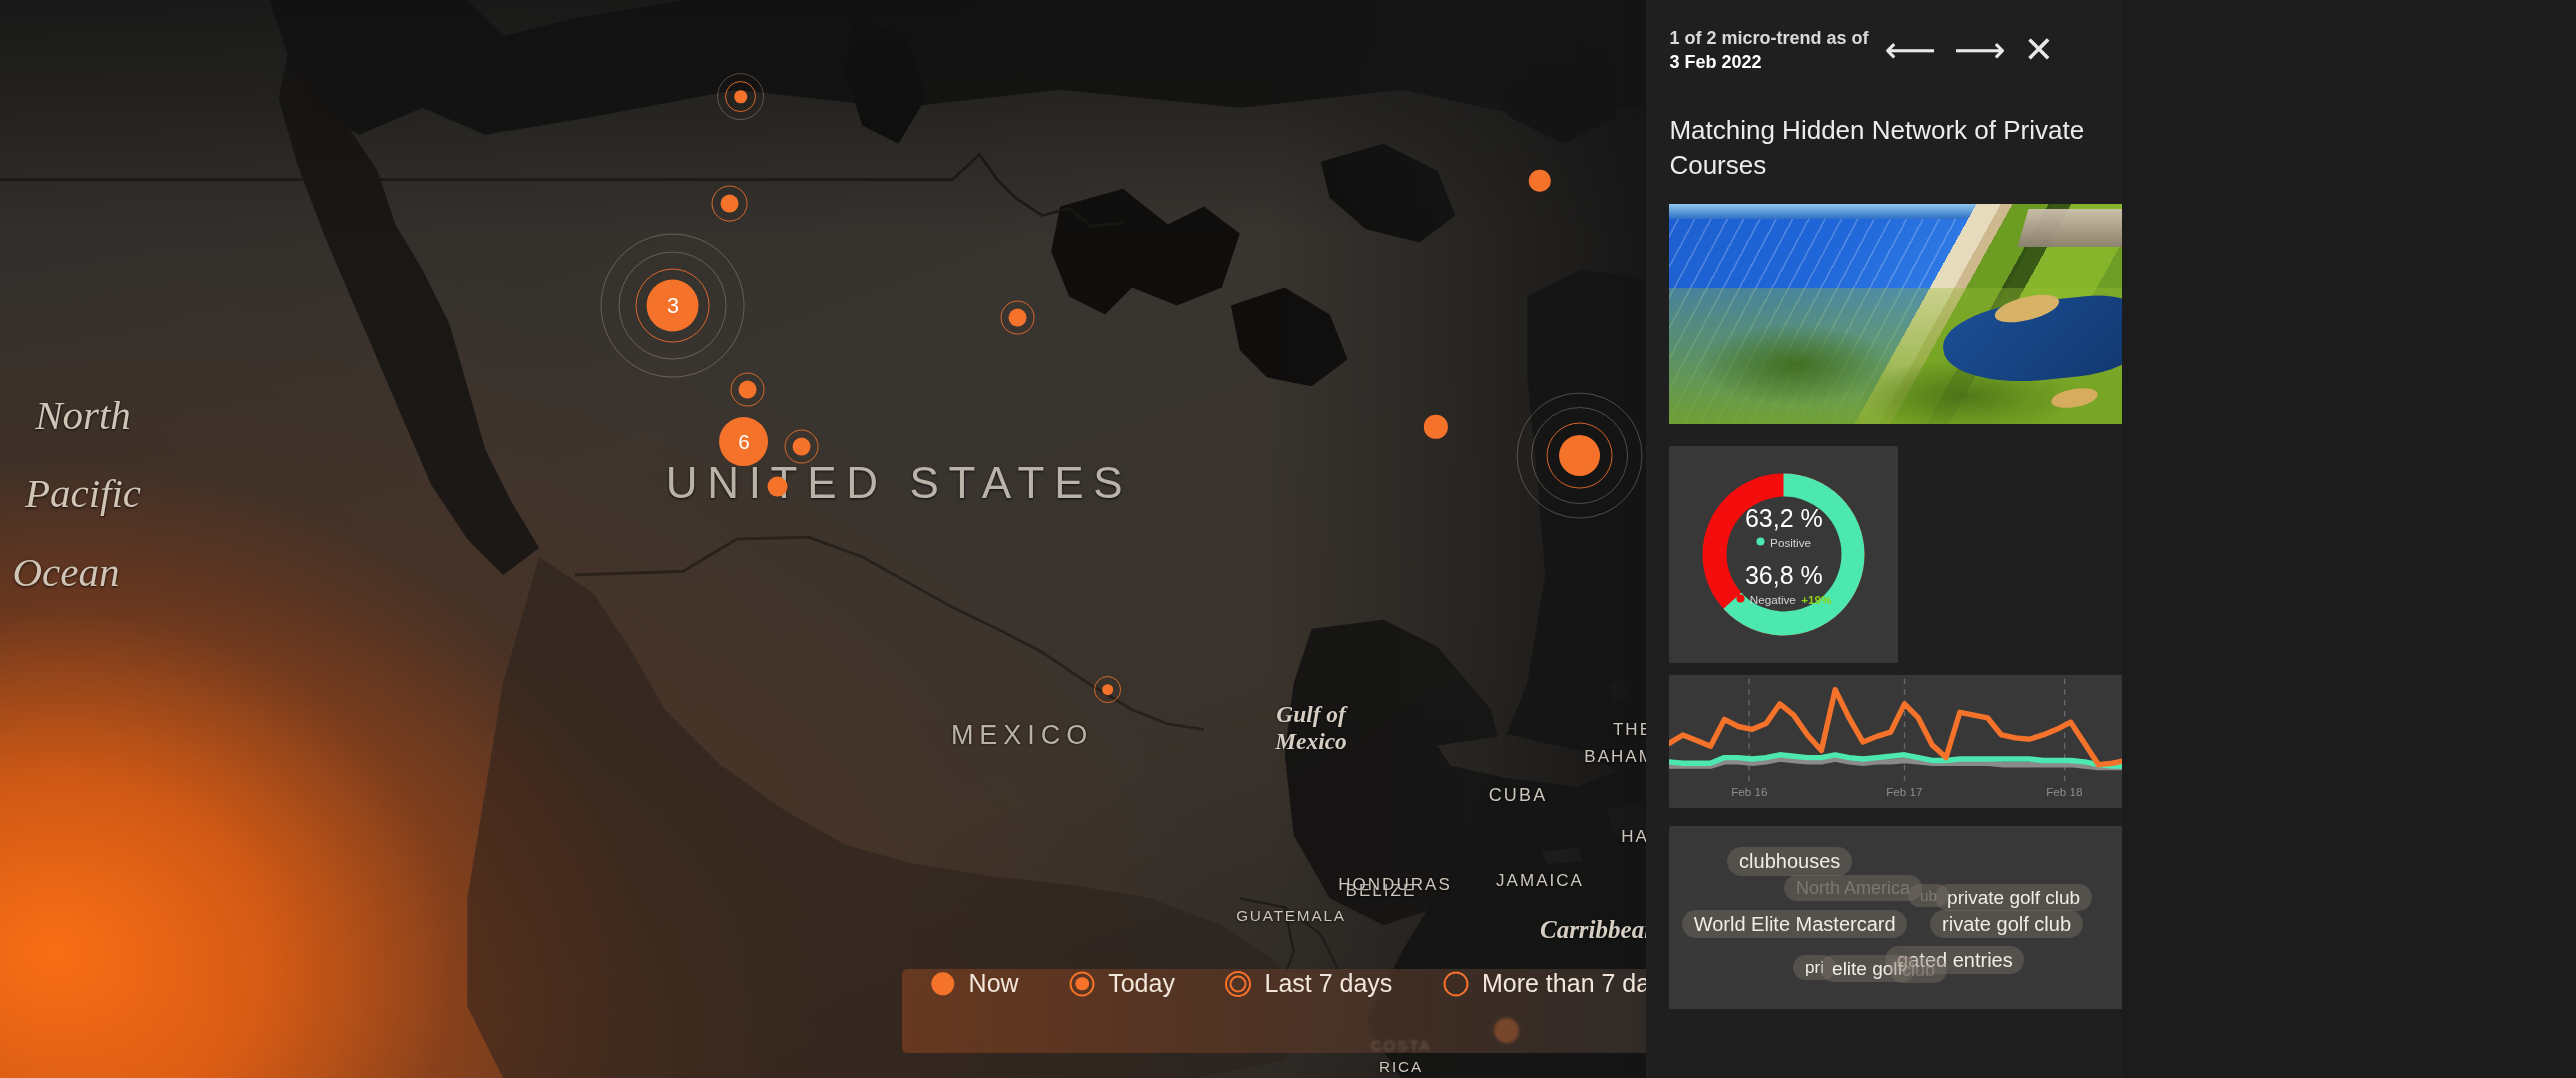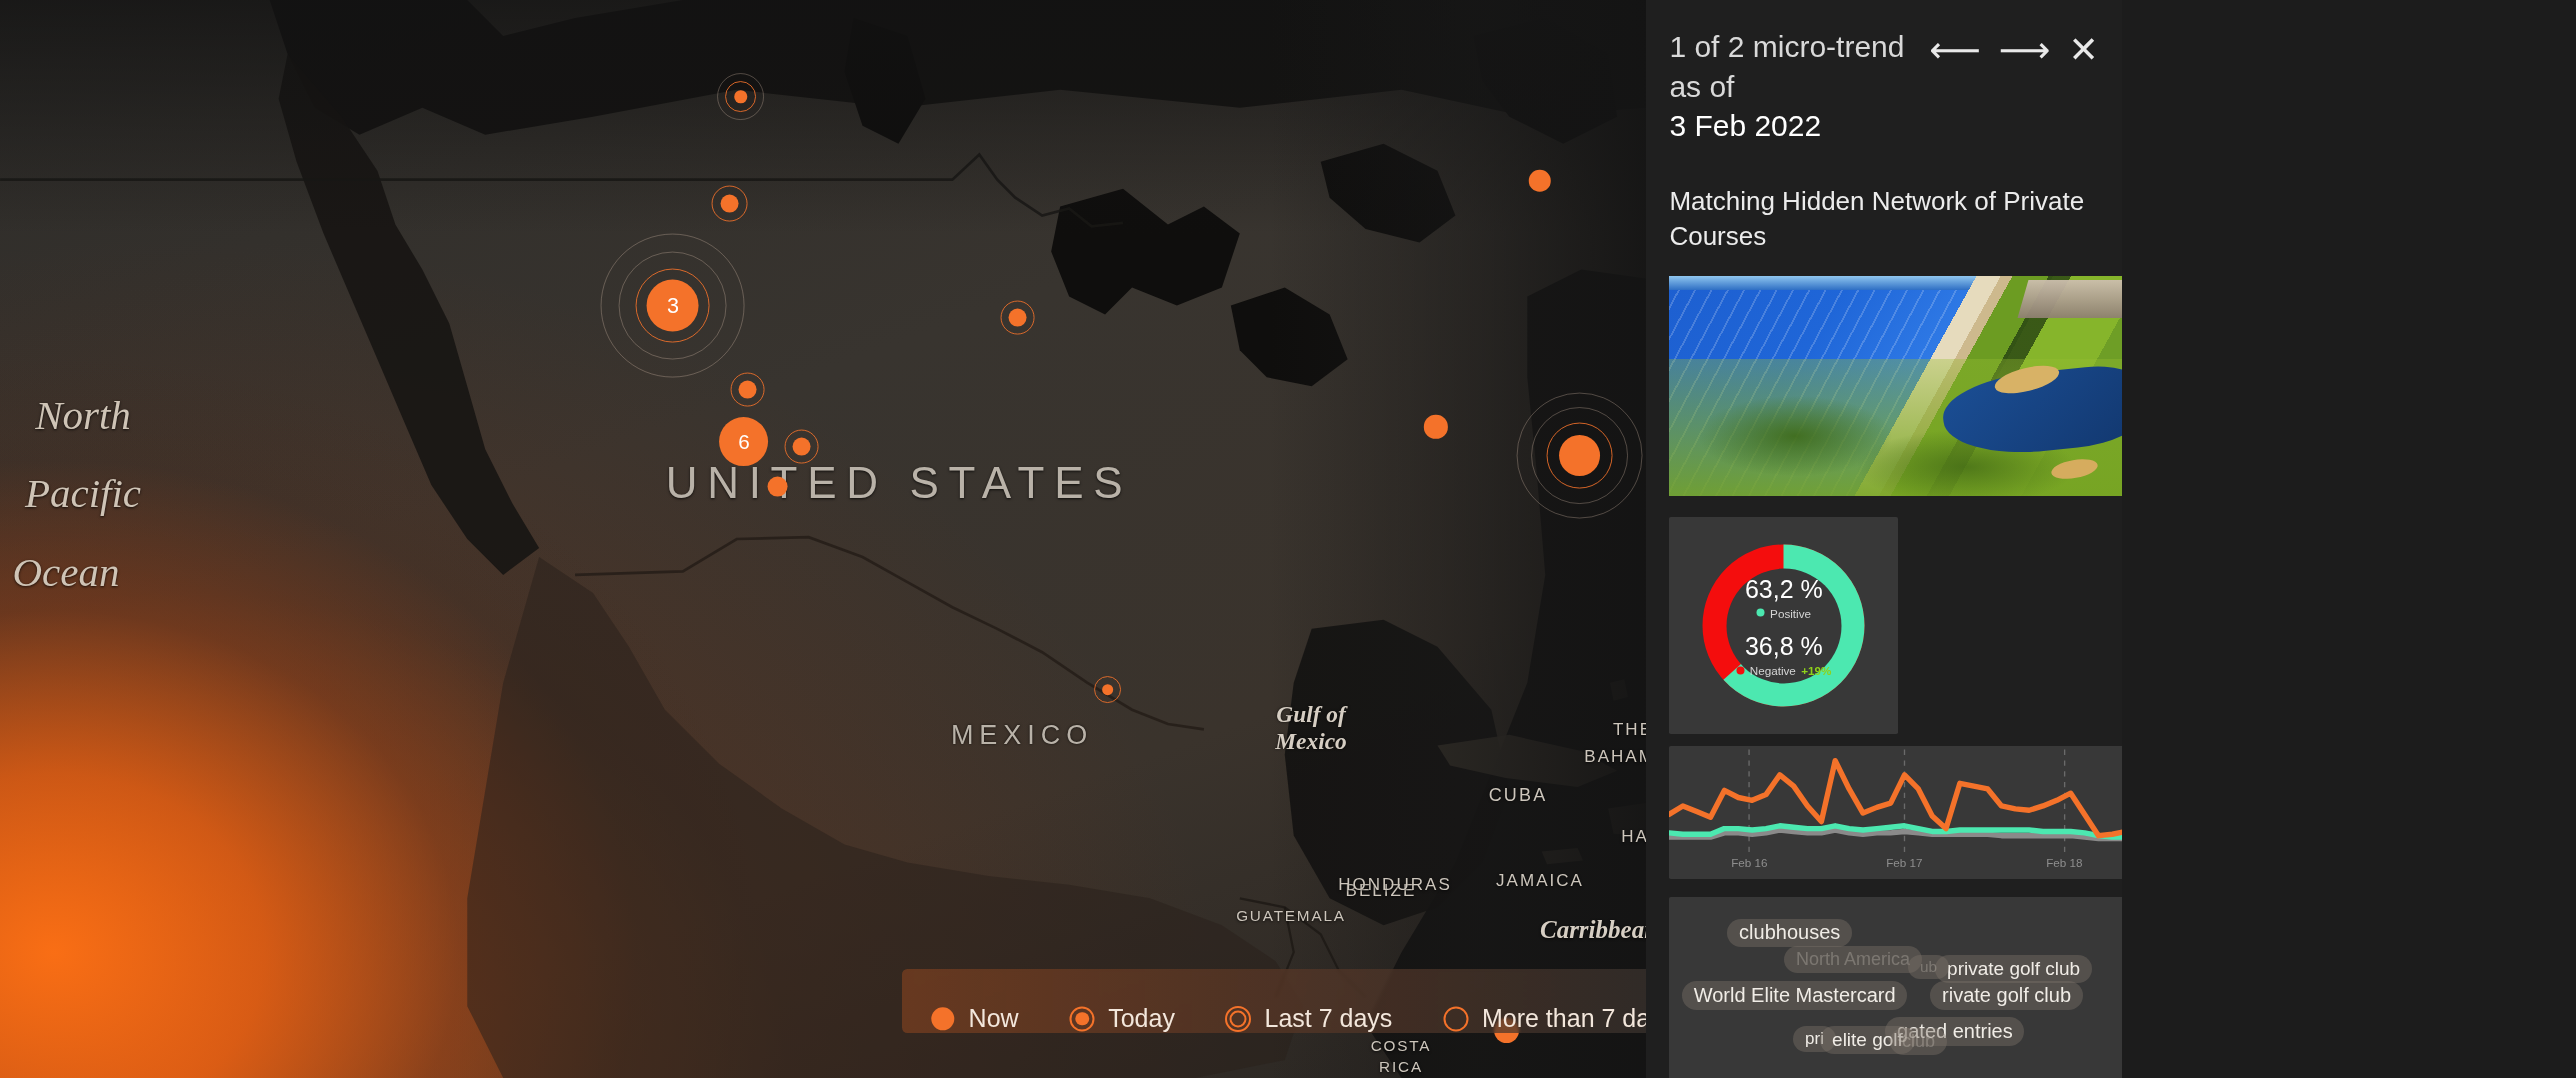--- a/index.html
+++ b/index.html
@@ -49,43 +49,43 @@
     color:#fff; font-size:20px;
   }
   .mk-ring {
     position:absolute; left:50%; top:50%; transform:translate(-50%,-50%);
     border-radius:50%; border:1.4px solid rgba(244,114,42,.85);
   }
   .mk-ring.faint { border-color:rgba(224,200,180,.30); }
 
   
   .legend {
-    position:absolute; left:902px; top:969px; width:773px; height:64px;
+    position:absolute; left:902px; top:969px; width:773px; height:84px;
     background:linear-gradient(90deg, rgba(118,62,32,.78) 0%, rgba(92,56,38,.72) 45%, rgba(58,52,48,.72) 100%);
-    border-radius:5.4px; display:flex; align-items:flex-end; padding:0 27px; gap:50px;
+    border-radius:5.4px; display:flex; align-items:flex-start; padding:0 27px; gap:50px;
     backdrop-filter:blur(1.8px);
   }
   .lg-item { display:flex; align-items:center; gap:12.6px; white-space:nowrap; }
   .lg-label { color:#f3e7dc; font-size:25px; }
   .lg-ico { position:relative; width:27px; height:27px; flex:0 0 27px; }
   .lg-ico i { position:absolute; left:50%; top:50%; transform:translate(-50%,-50%); border-radius:50%; display:block; }
   .ico-now i.f { width:23.4px; height:23.4px; background:#f4722a; }
   .ico-today i.r { width:25px; height:25px; border:2.2px solid #f4722a; }
   .ico-today i.f { width:13.5px; height:13.5px; background:#f4722a; }
   .ico-last7 i.r1 { width:26px; height:26px; border:2.2px solid #f4722a; }
   .ico-last7 i.r2 { width:17px; height:17px; border:2.2px solid #f4722a; }
   .ico-more i.r { width:25px; height:25px; border:2.2px solid #f4722a; }
 
   
   .panel {
     position:absolute; left:1646px; top:0; width:476px; height:1078px;
     background:#1f1f1f; padding:0 23.4px; overflow:hidden;
   }
   .p-head { display:flex; align-items:flex-start; padding-top:27px; }
-  .p-counter { font-size:30px; line-height:1.32; color:#d9d9d9; max-width:252px; }
+  .p-counter { font-size:18px; line-height:1.32; color:#d9d9d9; max-width:252px;font-weight:bold; }
   .p-date { color:#ffffff; }
   .p-nav { display:flex; align-items:center; gap:18px; margin-left:16px; margin-top:5.4px; }
   .p-navbtn { color:#e9e9e9; font-size:36px; line-height:1; cursor:pointer; font-weight:300; }
   .p-title { margin-top:38px; font-size:26px; line-height:1.35; color:#ececec; }
 
   
   .hero {
     position:relative; margin-top:21.6px; width:471px; height:220px; overflow:hidden;
     background:#0b2f6e;
   }

